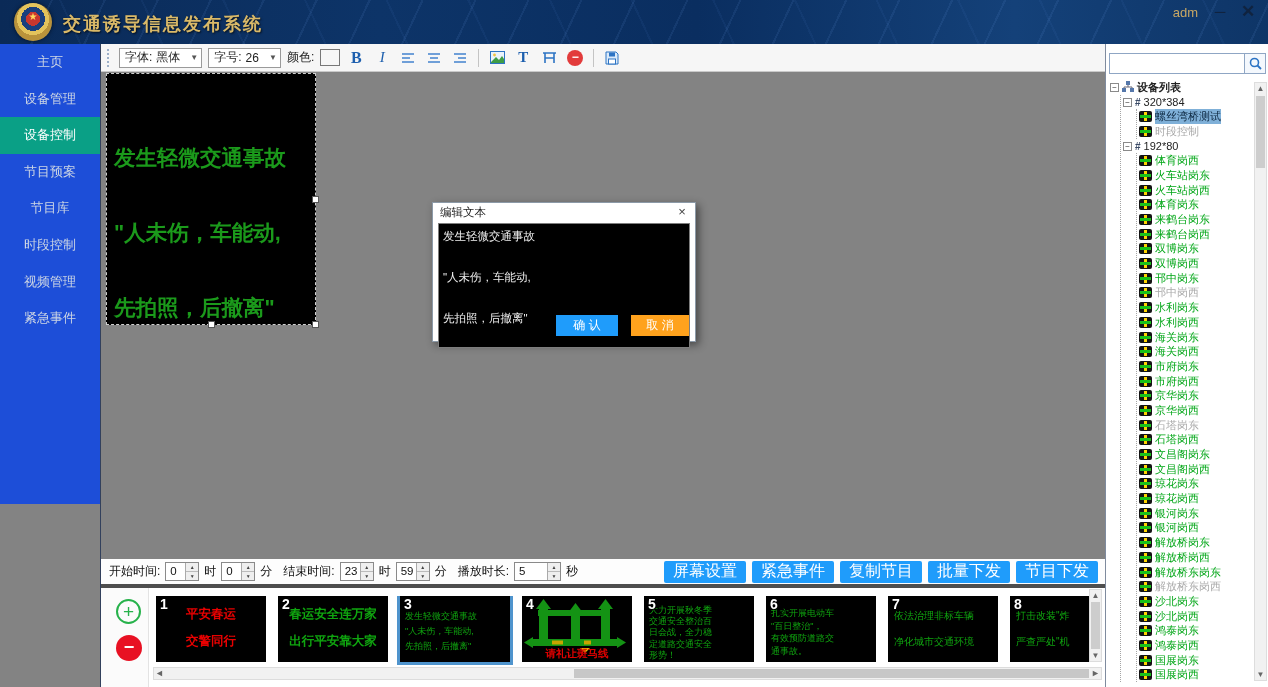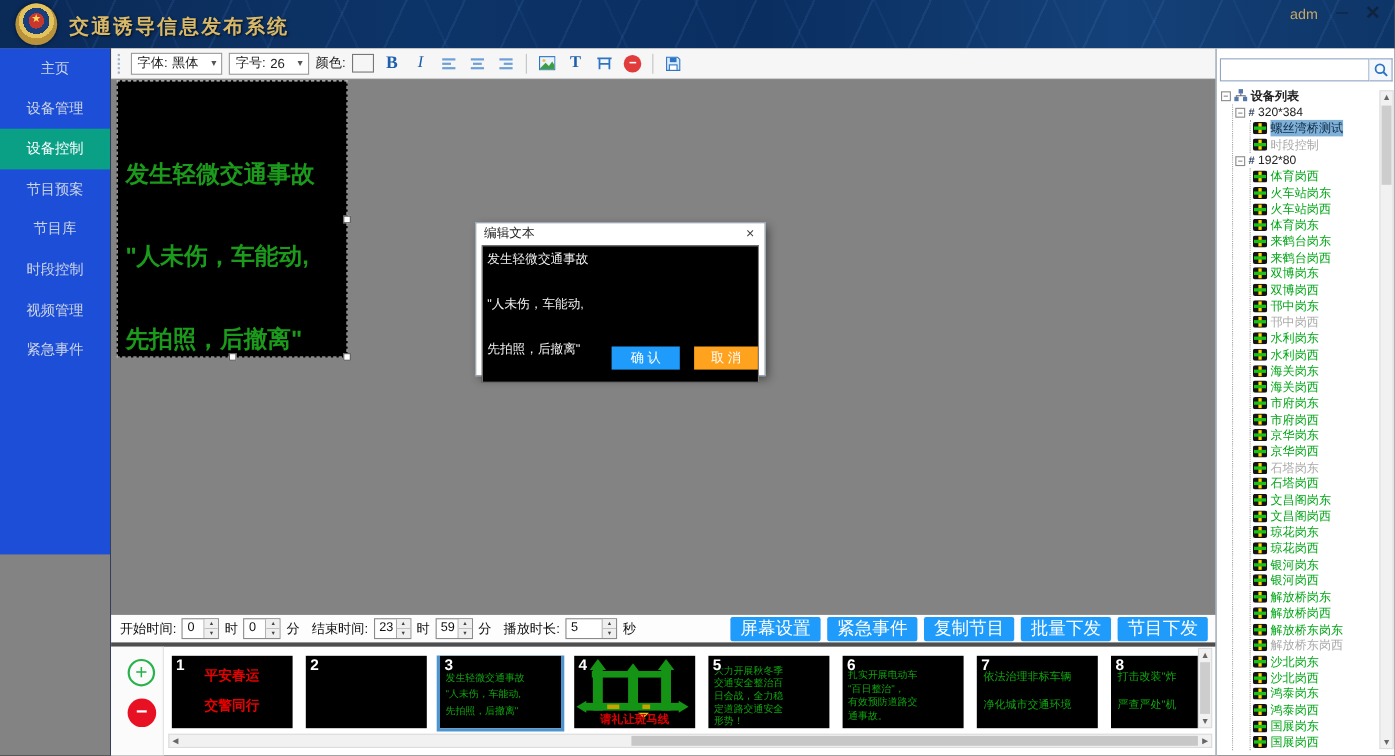--- a/index.html
+++ b/index.html
@@ -290,21 +290,24 @@
     </div>
 
     <div class="playlist">
       <div class="pl-controls">
         <div class="pl-add">+</div>
         <div class="pl-del">−</div>
       </div>
       <div class="pl-items"><div class="thumb"><span class="thumb-num">1</span><div class="thumb-text v-center-2" style="color: rgb(232, 0, 0);">
               <div>平安春运</div>
               <div>交警同行</div>
-            </div></div><div class="thumb"><span class="thumb-num">2</span></div><div class="thumb selected"><span class="thumb-num">3</span><div class="thumb-text v-left-3" style="color: rgb(15, 165, 15);">
+            </div></div><div class="thumb"><span class="thumb-num">2</span><div class="thumb-text v-center-2" style="color: rgb(15, 165, 15);">
+              <div>春运安全连万家</div>
+              <div>出行平安靠大家</div>
+            </div></div><div class="thumb selected"><span class="thumb-num">3</span><div class="thumb-text v-left-3" style="color: rgb(15, 165, 15);">
               <div>发生轻微交通事故</div>
               <div>"人未伤，车能动,</div>
               <div>先拍照，后撤离"</div>
             </div></div><div class="thumb"><span class="thumb-num">4</span><svg class="thumb-diagram" width="110" height="66">
               <rect x="16" y="14" width="72" height="6" fill="#149314"></rect>
               <rect x="17" y="12" width="9" height="38" fill="#149314"></rect>
               <polygon points="21.5,3 14,13 29,13" fill="#149314"></polygon>
               <rect x="49" y="16" width="9" height="34" fill="#149314"></rect>
               <polygon points="53.5,7 46,17 61,17" fill="#149314"></polygon>
               <rect x="79" y="12" width="9" height="38" fill="#149314"></rect>

